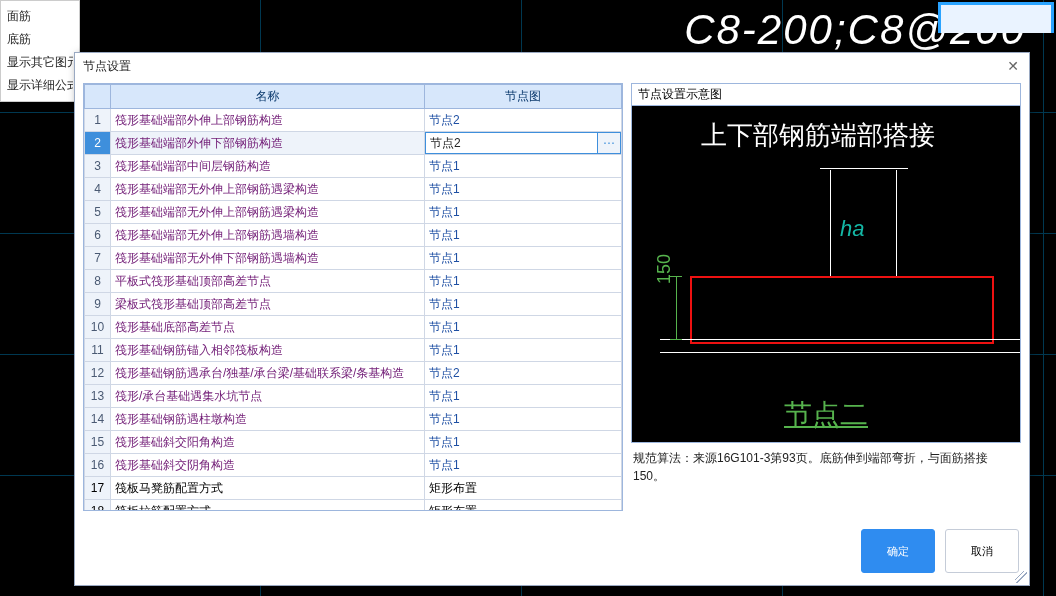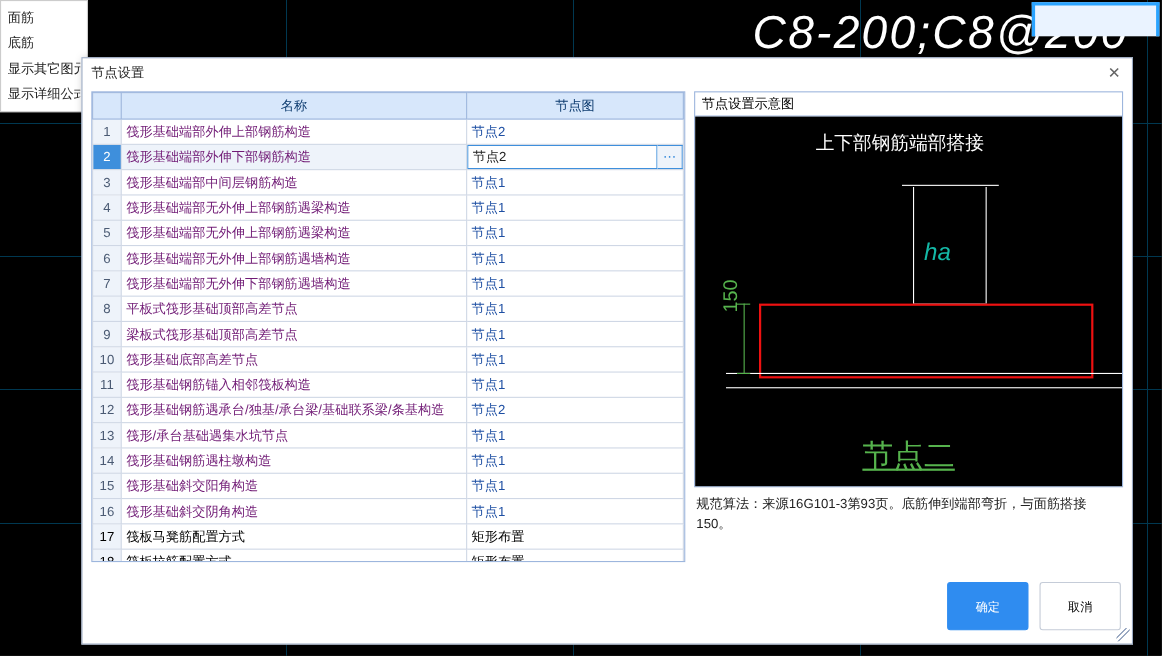--- a/index.html
+++ b/index.html
@@ -27,21 +27,21 @@
   tr.sel td.num{background:#3e8fdc;color:#fff;}
   tr.sel td.name{background:#eef3fa;}
   tr.sel td.node{padding:0;}
   .cell-edit{display:flex;align-items:stretch;height:22px;}
   .cell-edit input{flex:1;border:1px solid #3e8fdc;padding:0 4px;font-size:12px;color:#222;background:#fff;outline:none;min-width:0;}
   .cell-edit .more{width:22px;border:1px solid #3e8fdc;border-left:none;display:flex;align-items:center;justify-content:center;background:#eef3fa;color:#3e8fdc;font-size:12px;cursor:pointer;}
   .right{flex:1;display:flex;flex-direction:column;min-width:0;}
   .fig-box{border:1px solid #9db6dd;display:flex;flex-direction:column;}
   .fig-title{border-bottom:1px solid #9db6dd;padding:2px 6px;font-size:12px;}
   .fig{background:#000;position:relative;height:336px;}
-  .fig-top{position:absolute;top:12px;left:0;right:16px;text-align:center;color:#fff;font-size:17px;font-family:KaiTi,"STKaiti",serif;}
+  .fig-top{position:absolute;top:12px;left:0;right:16px;text-align:center;color:#fff;font-size:26px;font-family:KaiTi,"STKaiti",serif;}
   .fig-bottom{position:absolute;bottom:8px;left:0;right:0;text-align:center;}
   .fig-bottom span{color:#56b34d;font-size:28px;font-family:KaiTi,"STKaiti",serif;text-decoration:underline;text-align:center;}
   .rect-red{position:absolute;left:58px;top:170px;width:300px;height:64px;border:2px solid #e11;}
   .line-w{position:absolute;background:#fff;}
   .lw-h1{left:28px;top:233px;width:360px;height:1px;}
   .lw-h2{left:28px;top:246px;width:360px;height:1px;}
   .lw-v1{left:198px;top:64px;width:1px;height:106px;}
   .lw-v2{left:264px;top:64px;width:1px;height:106px;}
   .lw-cap{left:188px;top:62px;width:88px;height:1px;}
   .lw-bot{left:198px;top:170px;width:66px;height:1px;}

